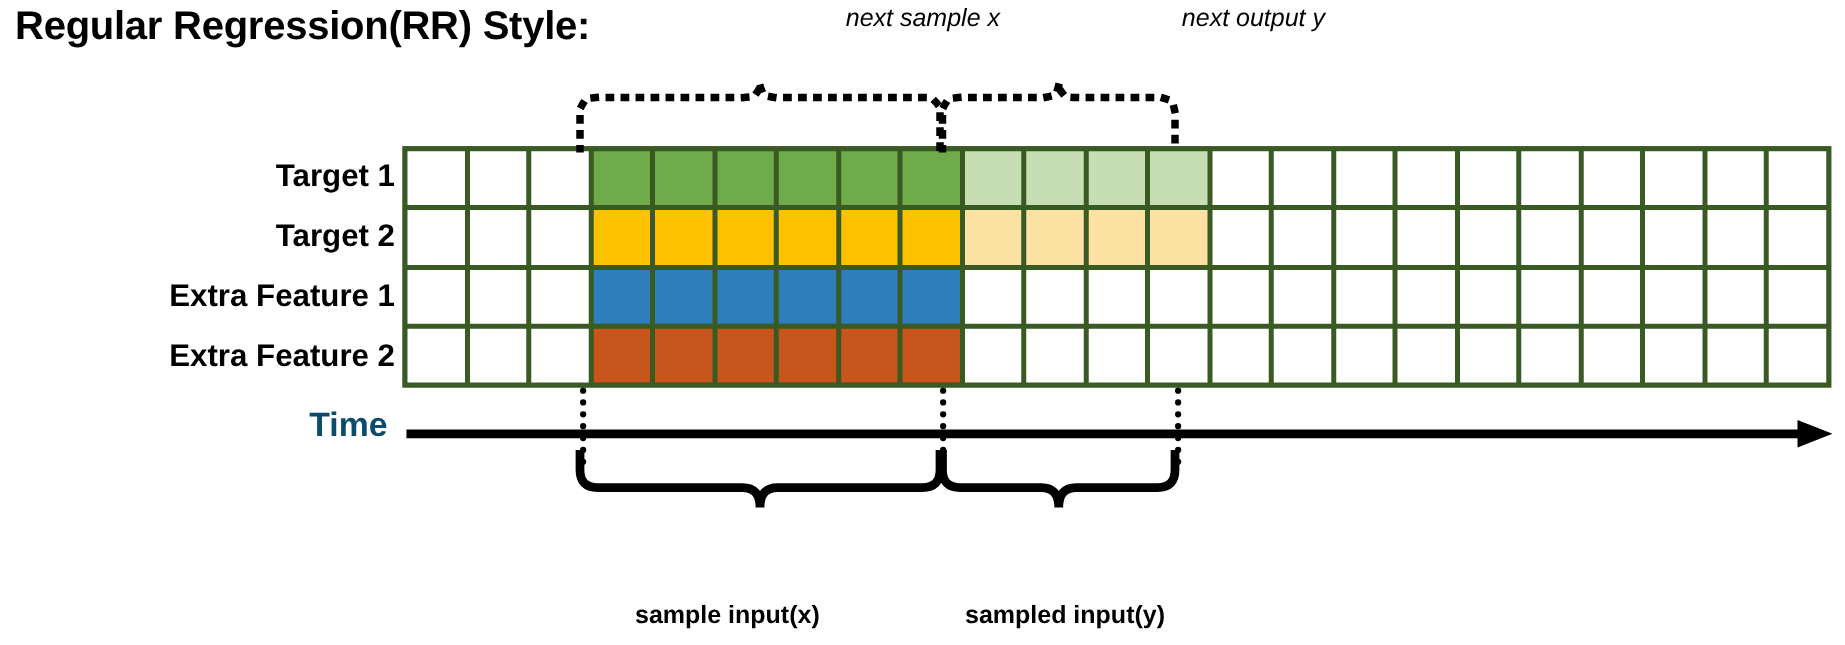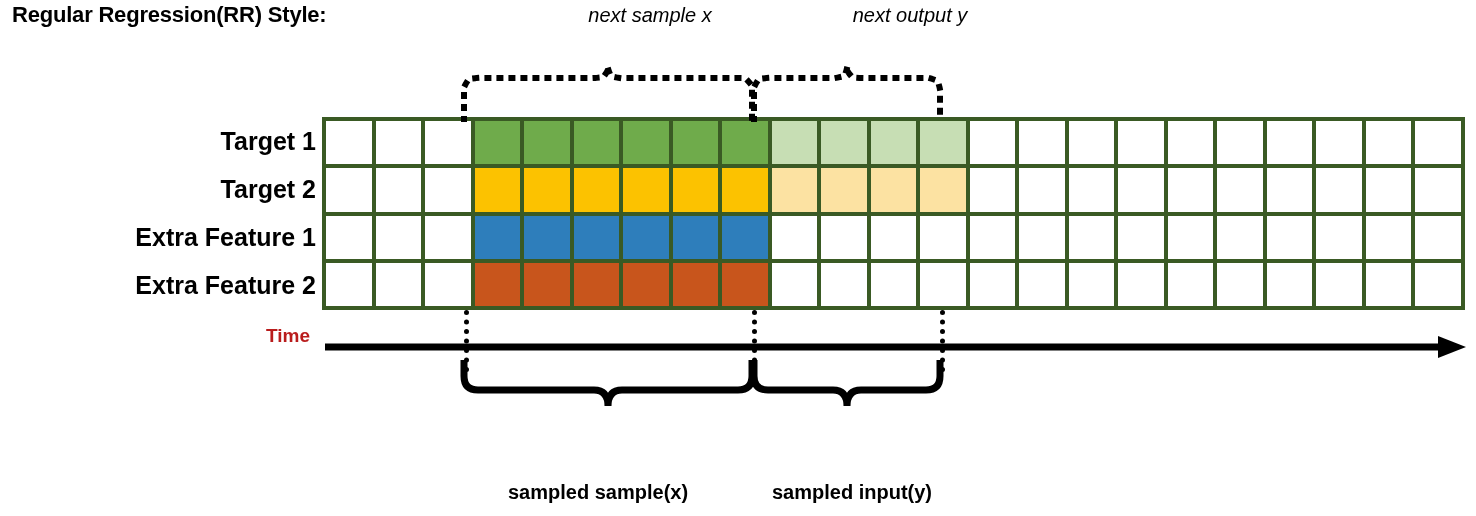--- a/index.html
+++ b/index.html
@@ -16,35 +16,35 @@
     height: 516px;
     background: #ffffff;
     overflow: hidden;
   }
 
   
   #title {
     position: absolute;
     left: 12px;
     top: 2px;
-    font-size: 22px;
+    font-size: 32px;
     font-weight: bold;
     color: #000000;
     letter-spacing: -0.2px;
     white-space: nowrap;
   }
 
   
   .top-annot {
     position: absolute;
     font-size: 20px;
     font-style: italic;
     color: #000000;
     white-space: nowrap;
-    text-align: center;
+    text-align: right;
   }
   #annot-x { left: 500px; top: 4px; width: 300px; }
   #annot-y { left: 760px; top: 4px; width: 300px; }
 
   
   .row-label {
     position: absolute;
     right: 1160px;
     width: 320px;
     text-align: right;
@@ -88,23 +88,23 @@
   .cell.blue       { background: #2E7EBB; }
   .cell.orange     { background: #C8551C; }
 
   
   #time-label {
     position: absolute;
     left: 180px;
     top: 325px;
     width: 130px;
     text-align: right;
-    font-size: 19px;
-    font-weight: bold;
-    color: #b91c1c;
+    font-size: 27px;
+    font-weight: bold;
+    color: #0c4a6e;
   }
   #time-axis {
     position: absolute;
     left: 325px;
     top: 332px;
     width: 1141px;
     height: 30px;
     pointer-events: none;
   }
 
@@ -276,21 +276,21 @@
   <svg id="bottom-braces" class="brace-svg" viewBox="0 0 1476 62">
 
     <path d="M 464 2 L 464 18 Q 464 32 478 32 L 594 32 Q 608 32 608 48
              Q 608 32 622 32 L 738 32 Q 752 32 752 18 L 752 2" fill="none" stroke="#000000" stroke-width="7" stroke-linecap="butt"></path>
 
     <path d="M 754 2 L 754 18 Q 754 32 768 32 L 833 32 Q 847 32 847 48
              Q 847 32 861 32 L 926 32 Q 940 32 940 18 L 940 2" fill="none" stroke="#000000" stroke-width="7" stroke-linecap="butt"></path>
   </svg>
 
   <div class="caption" id="caption-input">
-    <div>sampled sample(x)</div>
+    <div>sample input(x)</div>
     
     
   </div>
   <div class="caption" id="caption-output">
     <div>sampled input(y)</div>
     
     
   </div>
 
 </div>

